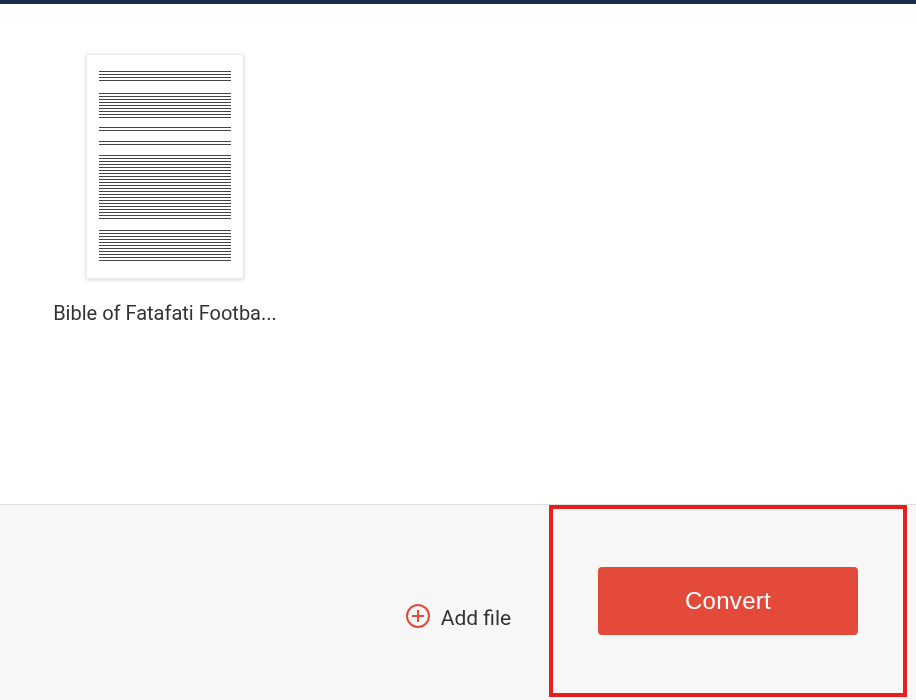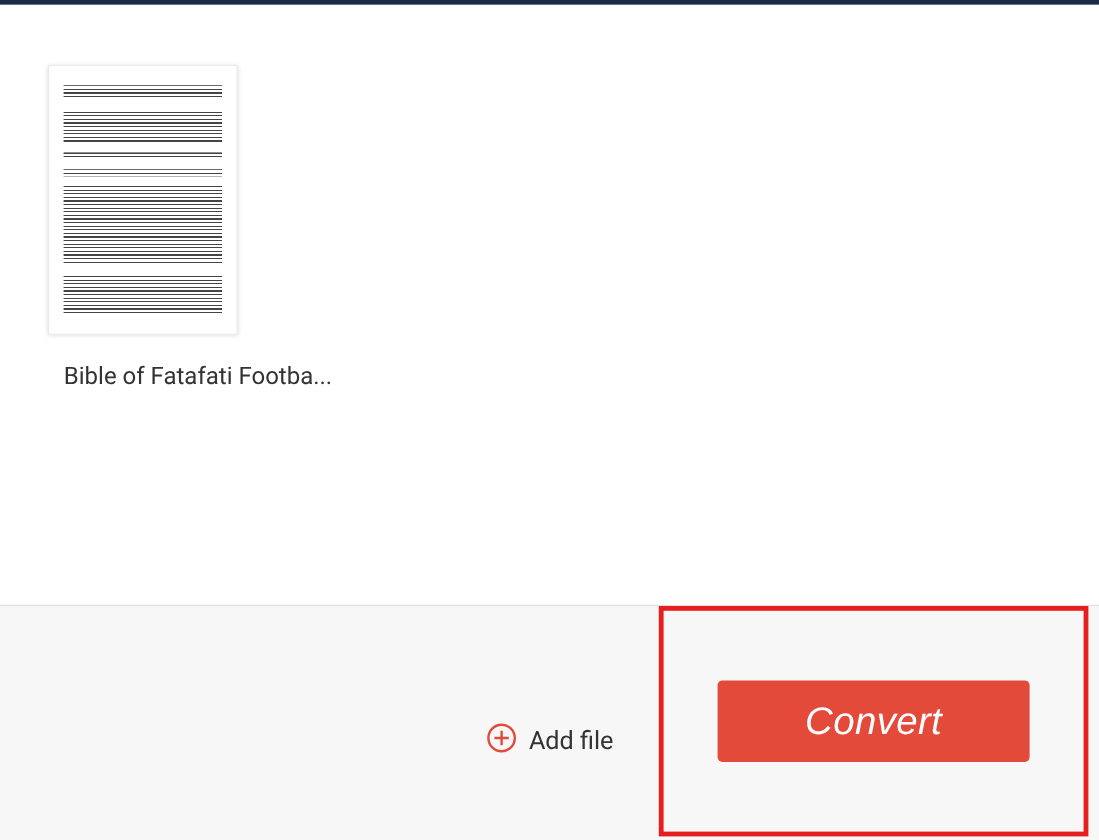--- a/index.html
+++ b/index.html
@@ -19,20 +19,21 @@
     .content-area {
       background: #fff;
       width: 100%;
       height: 500px;
       padding: 50px 40px;
     }
     .file-card {
       width: 250px;
       display: flex;
       flex-direction: column;
+      align-items: center;
     }
     .doc-thumb {
       width: 158px;
       height: 225px;
       background: #fff;
       box-shadow: 0 1px 4px rgba(0,0,0,0.15);
       border: 1px solid #eaeaea;
       padding: 16px 12px;
       display: flex;
       flex-direction: column;
@@ -112,25 +113,24 @@
       align-items: center;
       justify-content: center;
     }
     .convert-btn {
       width: 260px;
       height: 68px;
       background: #e44a3a;
       border: none;
       border-radius: 4px;
       color: #fff;
-      font-size: 32px;
+      font-size: 24px;
       font-weight: 500;
       cursor: pointer;
       letter-spacing: 0.3px;
-      font-style: italic;
     }
   </style>
 </head>
 <body>
 
 <div class="top-bar"></div>
 
 <div class="content-area">
   <div class="file-card">
     <div class="doc-thumb">

